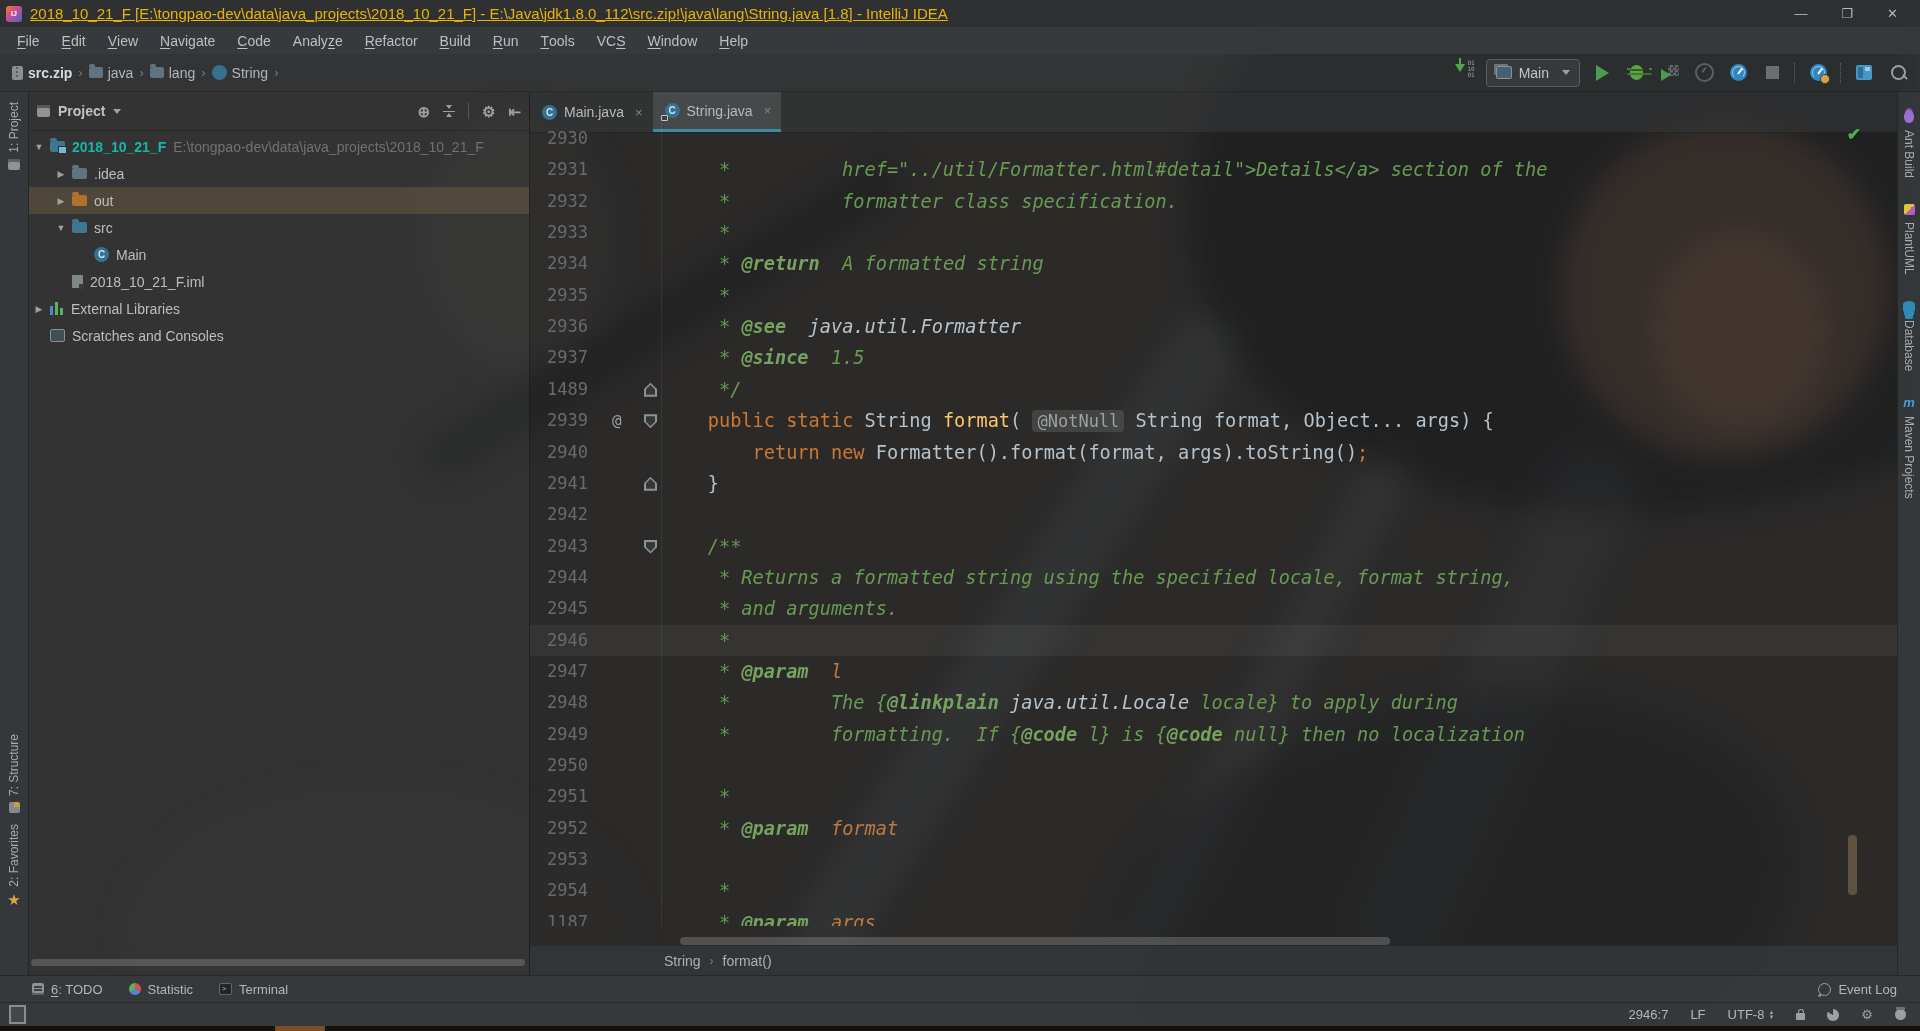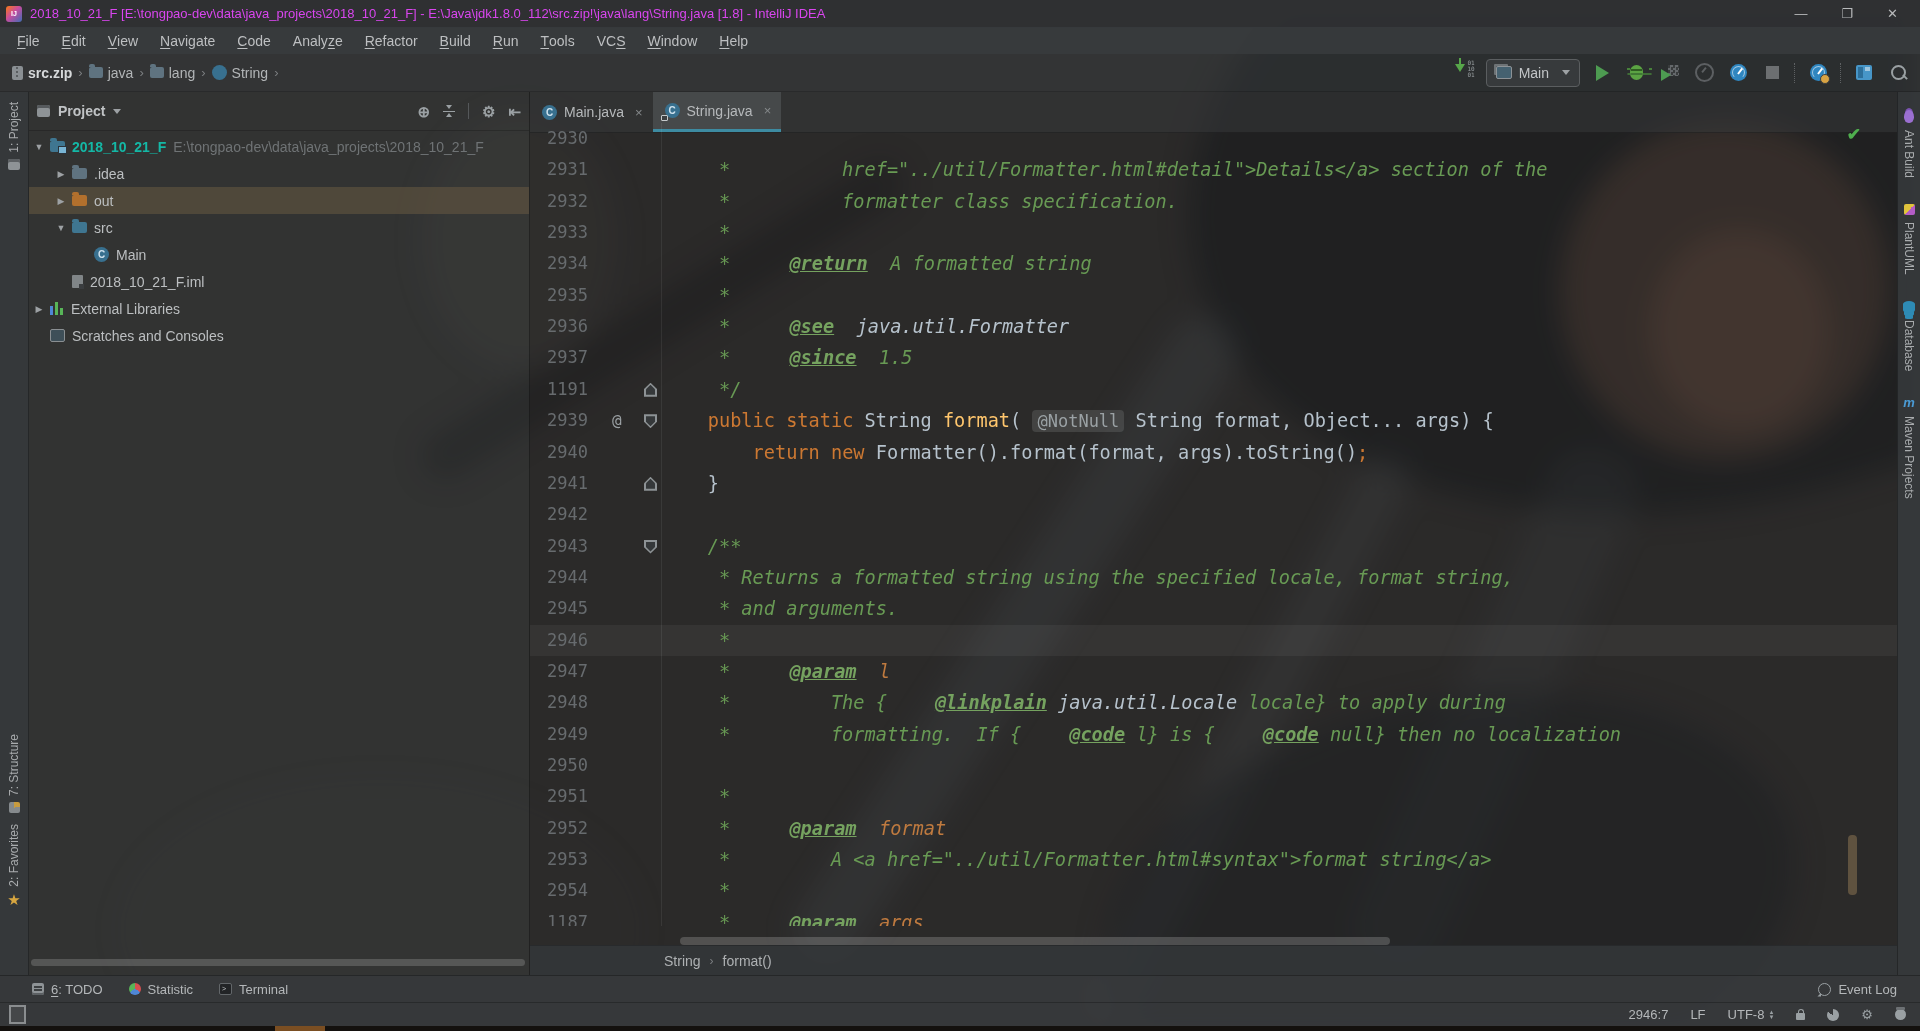--- a/index.html
+++ b/index.html
@@ -16,21 +16,21 @@
   .wp5{left:1220px;top:420px;width:52px;height:640px;background:rgba(140,158,168,0.12);border-radius:40px;transform:rotate(28deg);}
   .wp6{left:1450px;top:430px;width:90px;height:560px;background:rgba(120,140,152,0.10);border-radius:40px;transform:rotate(24deg);}
   .wp7{left:640px;top:40px;width:46px;height:560px;background:rgba(8,10,12,0.35);border-radius:30px;transform:rotate(58deg);}
   .wp8{left:420px;top:110px;width:200px;height:260px;background:rgba(120,115,108,0.10);}
   .wp9{left:120px;top:780px;width:520px;height:300px;background:rgba(90,86,80,0.08);}
   .wp10{left:1100px;top:700px;width:700px;height:420px;background:rgba(20,24,28,0.45);transform:rotate(-12deg);}
 
   
   .titlebar{position:absolute;left:0;top:0;width:1920px;height:27px;background:rgba(47,49,51,0.97);display:flex;align-items:center;border-bottom:1px solid rgba(0,0,0,0.25);}
   .app-icon{width:16px;height:16px;margin:0 8px 0 6px;border-radius:3px;background:linear-gradient(135deg,#f97a12 0%,#c84ca0 45%,#3e6db5 100%);color:#fff;font-size:7px;font-weight:bold;display:flex;align-items:center;justify-content:center;}
-  .title-text{color:#d946ef;font-size:13px;white-space:nowrap;overflow:hidden;flex:1;}
+  .title-text{color:#eab308;font-size:15px;white-space:nowrap;overflow:hidden;flex:1;text-decoration:underline;}
   .win-controls{display:flex;align-items:center;gap:34px;padding:0 22px;color:#b8babc;font-size:13px;}
   .win-controls span{cursor:default;}
 
   
   .menubar{position:absolute;left:0;top:27px;width:1920px;height:27px;background:rgba(56,59,61,0.95);display:flex;align-items:center;padding-left:6px;box-sizing:border-box;}
   .menu-item{color:#bdbfc1;font-size:14px;padding:0 11px;height:100%;display:flex;align-items:center;}
   .mn{text-decoration:underline;text-underline-offset:2px;}
 
   
   .navbar{position:absolute;left:0;top:54px;width:1920px;height:38px;background:rgba(55,58,60,0.62);display:flex;align-items:center;border-bottom:1px solid rgba(0,0,0,0.18);box-sizing:border-box;}
@@ -139,21 +139,21 @@
   .tab .lock{position:absolute;left:8px;bottom:8px;width:5px;height:4px;border:1px solid #c5c9cb;border-radius:1px;background:#3c3f41;}
   .editor-check{position:absolute;right:36px;top:32px;color:#4fae4e;font-size:17px;font-weight:bold;}
 
   .code-region{position:absolute;left:0;top:31px;right:0;height:803px;overflow:hidden;font-family:"DejaVu Sans Mono",monospace;font-size:18.6px;}
   .cl{position:absolute;left:0;width:100%;height:31.35px;}
   .cl.cur{background:rgba(255,255,255,0.05);}
   .ln{position:absolute;left:0;top:0;width:58px;text-align:right;color:#676b6e;font-size:17px;line-height:31.35px;}
   .gutter-line{position:absolute;left:131px;top:0;bottom:0;width:1px;background:rgba(255,255,255,0.07);height:803px;}
   .ct{position:absolute;left:133px;top:0;line-height:31.35px;white-space:pre;}
   .seg-c{color:#689a54;font-style:italic;}
-  .seg-t{color:#75a25f;font-style:italic;font-weight:bold;text-decoration:underline;margin-left:48px;}
+  .seg-t{color:#75a25f;font-style:italic;font-weight:bold;}
   .seg-v{color:#bf7a3f;font-style:italic;}
   .seg-r{color:#b6c2cc;font-style:italic;}
   .seg-k{color:#cc7832;}
   .seg-m{color:#ffc66d;}
   .seg-p{color:#b6c2cc;}
   .seg-a{color:#9aa1a4;background:rgba(128,132,134,0.28);border-radius:4px;padding:1px 5px;font-size:17px;}
   .gat{position:absolute;left:82px;top:3px;color:#9aa0a3;font-size:16px;line-height:26px;}
   .fold{position:absolute;left:114px;top:9px;width:13px;height:14px;}
   .fold .fo,.fold .fi{position:absolute;}
   .fold .fo{inset:0;background:#8d9295;}
@@ -445,21 +445,21 @@
             </div>
             <div class="cl" style="top: 188.1px;">
               <span class="ln">2936</span>
               <span class="ct"><span class="seg-c">     * </span><span class="seg-t">@see</span><span class="seg-c">  </span><span class="seg-r">java.util.Formatter</span></span>
             </div>
             <div class="cl" style="top: 219.45px;">
               <span class="ln">2937</span>
               <span class="ct"><span class="seg-c">     * </span><span class="seg-t">@since</span><span class="seg-c">  1.5</span></span>
             </div>
             <div class="cl" style="top: 250.8px;">
-              <span class="ln">1191</span>
+              <span class="ln">1489</span>
               <span class="fold up">
                 <span class="fo"></span>
                 <span class="fi"></span>
               </span>
               <span class="ct"><span class="seg-c">     */</span></span>
             </div>
             <div class="cl" style="top: 282.15px;">
               <span class="ln">2939</span>
               <span class="gat">@</span>
               <span class="fold down">
@@ -522,21 +522,20 @@
             <div class="cl" style="top: 658.35px;">
               <span class="ln">2951</span>
               <span class="ct"><span class="seg-c">     *</span></span>
             </div>
             <div class="cl" style="top: 689.7px;">
               <span class="ln">2952</span>
               <span class="ct"><span class="seg-c">     * </span><span class="seg-t">@param</span><span class="seg-c">  </span><span class="seg-v">format</span></span>
             </div>
             <div class="cl" style="top: 721.05px;">
               <span class="ln">2953</span>
-              <span class="ct"><span class="seg-c">     *         A &lt;a href="../util/Formatter.html#syntax"&gt;format string&lt;/a&gt;</span></span>
             </div>
             <div class="cl" style="top: 752.4px;">
               <span class="ln">2954</span>
               <span class="ct"><span class="seg-c">     *</span></span>
             </div>
             <div class="cl" style="top: 783.75px;">
               <span class="ln">1187</span>
               <span class="ct"><span class="seg-c">     * </span><span class="seg-t">@param</span><span class="seg-c">  </span><span class="seg-v">args</span></span>
             </div>
           </div>

